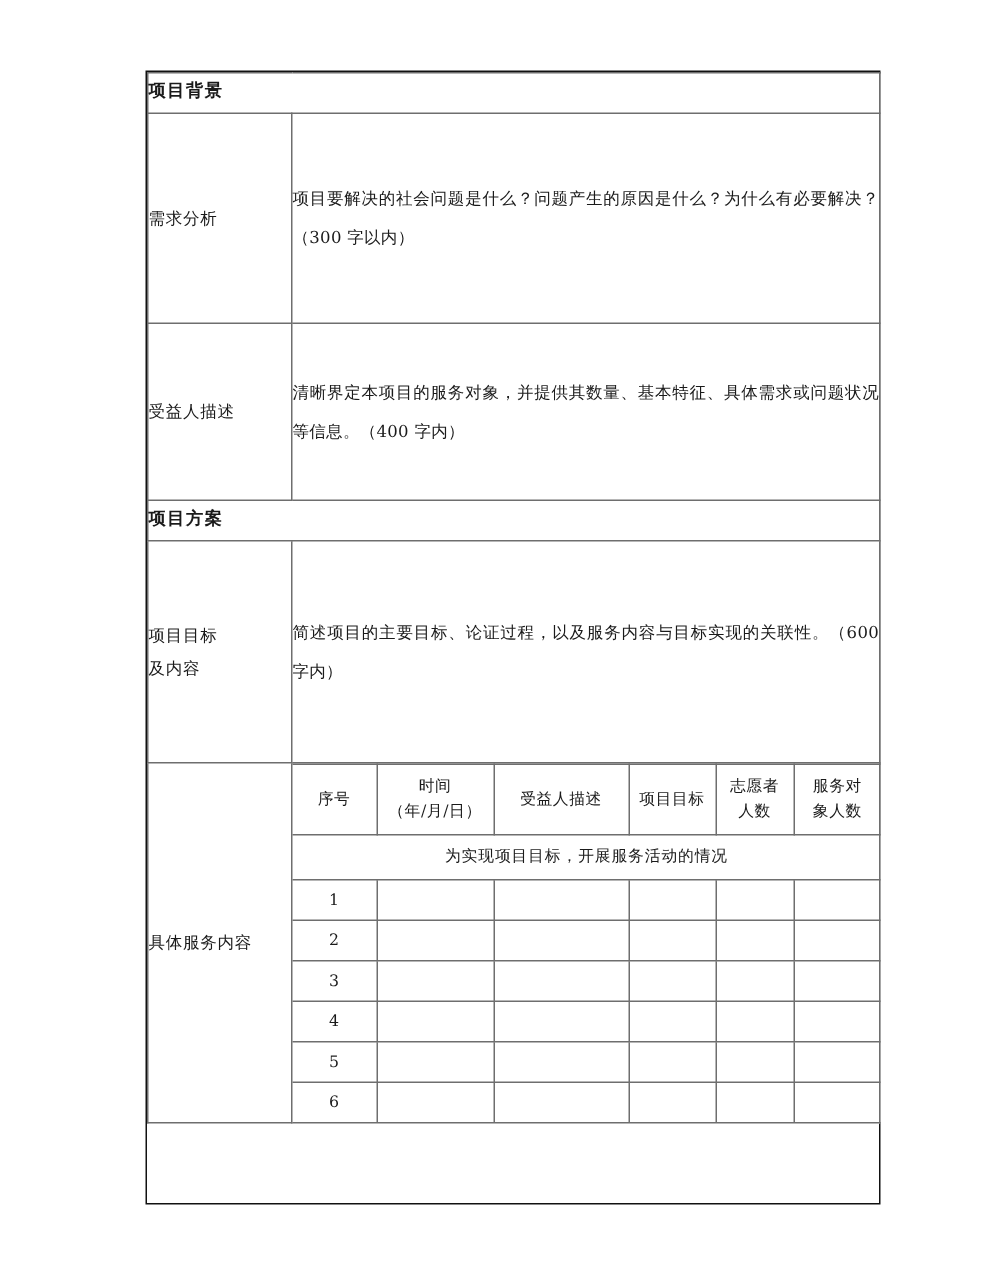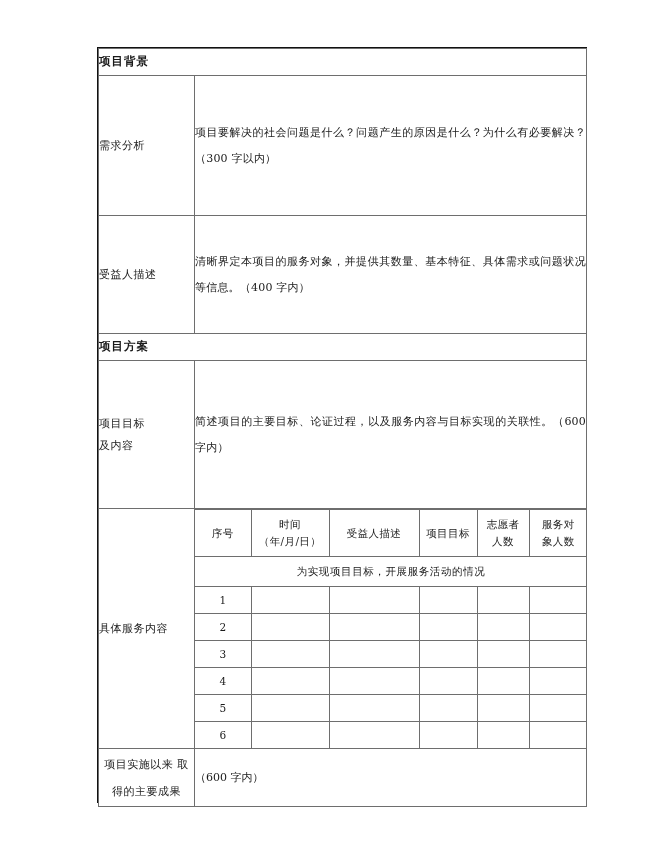--- a/index.html
+++ b/index.html
@@ -276,26 +276,17 @@
                 <td style="border-bottom:none"></td>
                 <td style="border-bottom:none"></td>
                 <td style="border-bottom:none"></td>
                 <td style="border-right:none;border-bottom:none"></td>
               </tr>
             </tbody>
           </table>
         </td>
       </tr>
 
-      <tr style="height:58px">
-        <td class="results-label">
-          <span class="lab-line">项目实施以来</span>
-          <span class="lab-line">取得的主要成果</span>
-        </td>
-        <td class="results-body">
-          <p>（600 字内）</p>
-        </td>
-      </tr>
 
     </tbody>
   </table>
 
 </div>
 
 </body></html>

